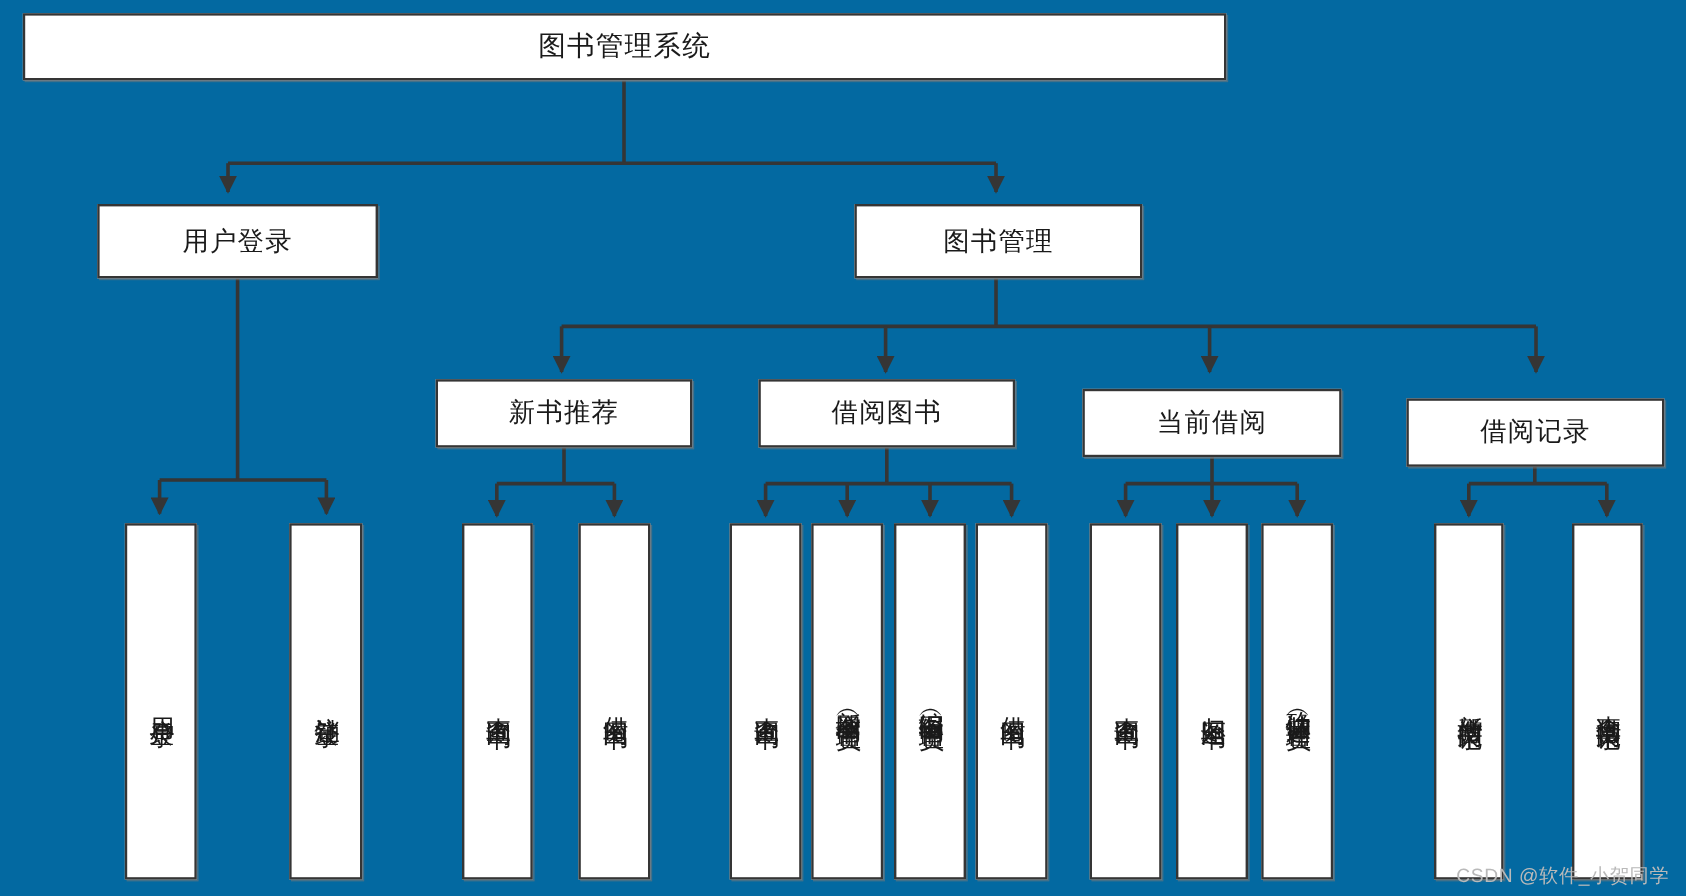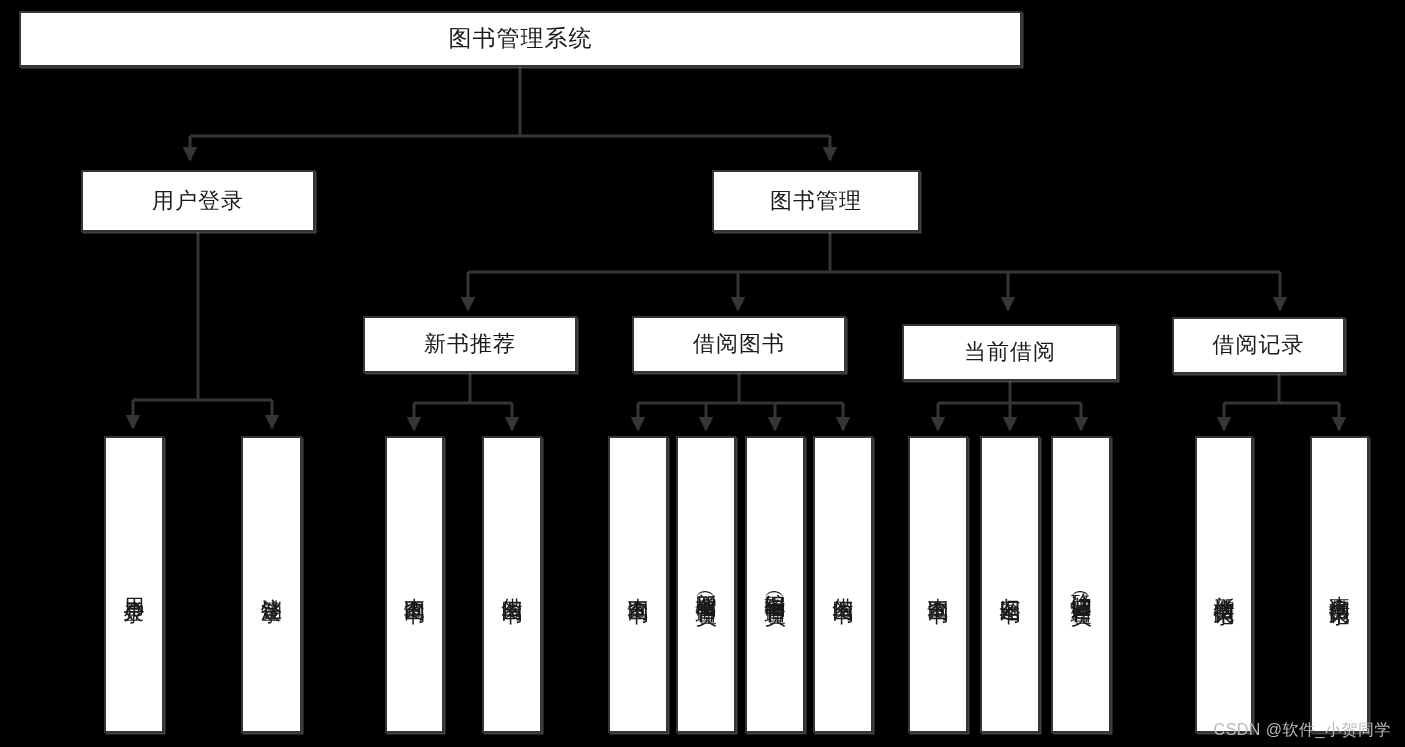--- a/index.html
+++ b/index.html
@@ -7,21 +7,21 @@
     padding: 0;
     background: #ffffff;
   }
   body {
     font-family: "Liberation Sans", "DejaVu Sans", sans-serif;
   }
   #canvas {
     position: relative;
     width: 1405px;
     height: 747px;
-    background: #000000;
+    background: #0369a1;
     overflow: hidden;
   }
   #edges {
     position: absolute;
     left: 0;
     top: 0;
     width: 1405px;
     height: 747px;
     pointer-events: none;
   }
@@ -117,26 +117,26 @@
       <path d="M 1279 373 L 1279 403"></path>
       <path d="M 1224 403 L 1339 403"></path>
       <path d="M 1224 403 L 1224 430" marker-end="url(#arrow)"></path>
       <path d="M 1339 403 L 1339 430" marker-end="url(#arrow)"></path>
     </g>
   </svg>
 
   <div class="node h root" style="left:19px; top:11px; width:1003px; height:56px;">图书管理系统</div>
 
   <div class="node h" style="left:81px; top:170px; width:234px; height:62px;">用户登录</div>
-  <div class="node h" style="left:712px; top:170px; width:208px; height:62px;">图书管理</div>
+  <div class="node h" style="left:712px; top:170px; width:240px; height:62px;">图书管理</div>
 
   <div class="node h" style="left:363px; top:316px; width:214px; height:57px;">新书推荐</div>
   <div class="node h" style="left:632px; top:316px; width:214px; height:57px;">借阅图书</div>
   <div class="node h" style="left:902px; top:324px; width:216px; height:57px;">当前借阅</div>
-  <div class="node h" style="left:1172px; top:317px; width:173px; height:57px;">借阅记录</div>
+  <div class="node h" style="left:1172px; top:332px; width:215px; height:57px;">借阅记录</div>
 
   <div class="node v" style="left:104px; top:436px; width:60px; height:297px;">用户登录</div>
   <div class="node v" style="left:241px; top:436px; width:61px; height:297px;">注销登录</div>
 
   <div class="node v" style="left:385px; top:436px; width:59px; height:297px;">查询图书</div>
   <div class="node v" style="left:482px; top:436px; width:60px; height:297px;">借阅图书</div>
 
   <div class="node v" style="left:608px; top:436px; width:60px; height:297px;">查询图书</div>
   <div class="node v" style="left:676px; top:436px; width:60px; height:297px;">新增图书（管理员）</div>
   <div class="node v" style="left:745px; top:436px; width:60px; height:297px;">编辑图书（管理员）</div>

